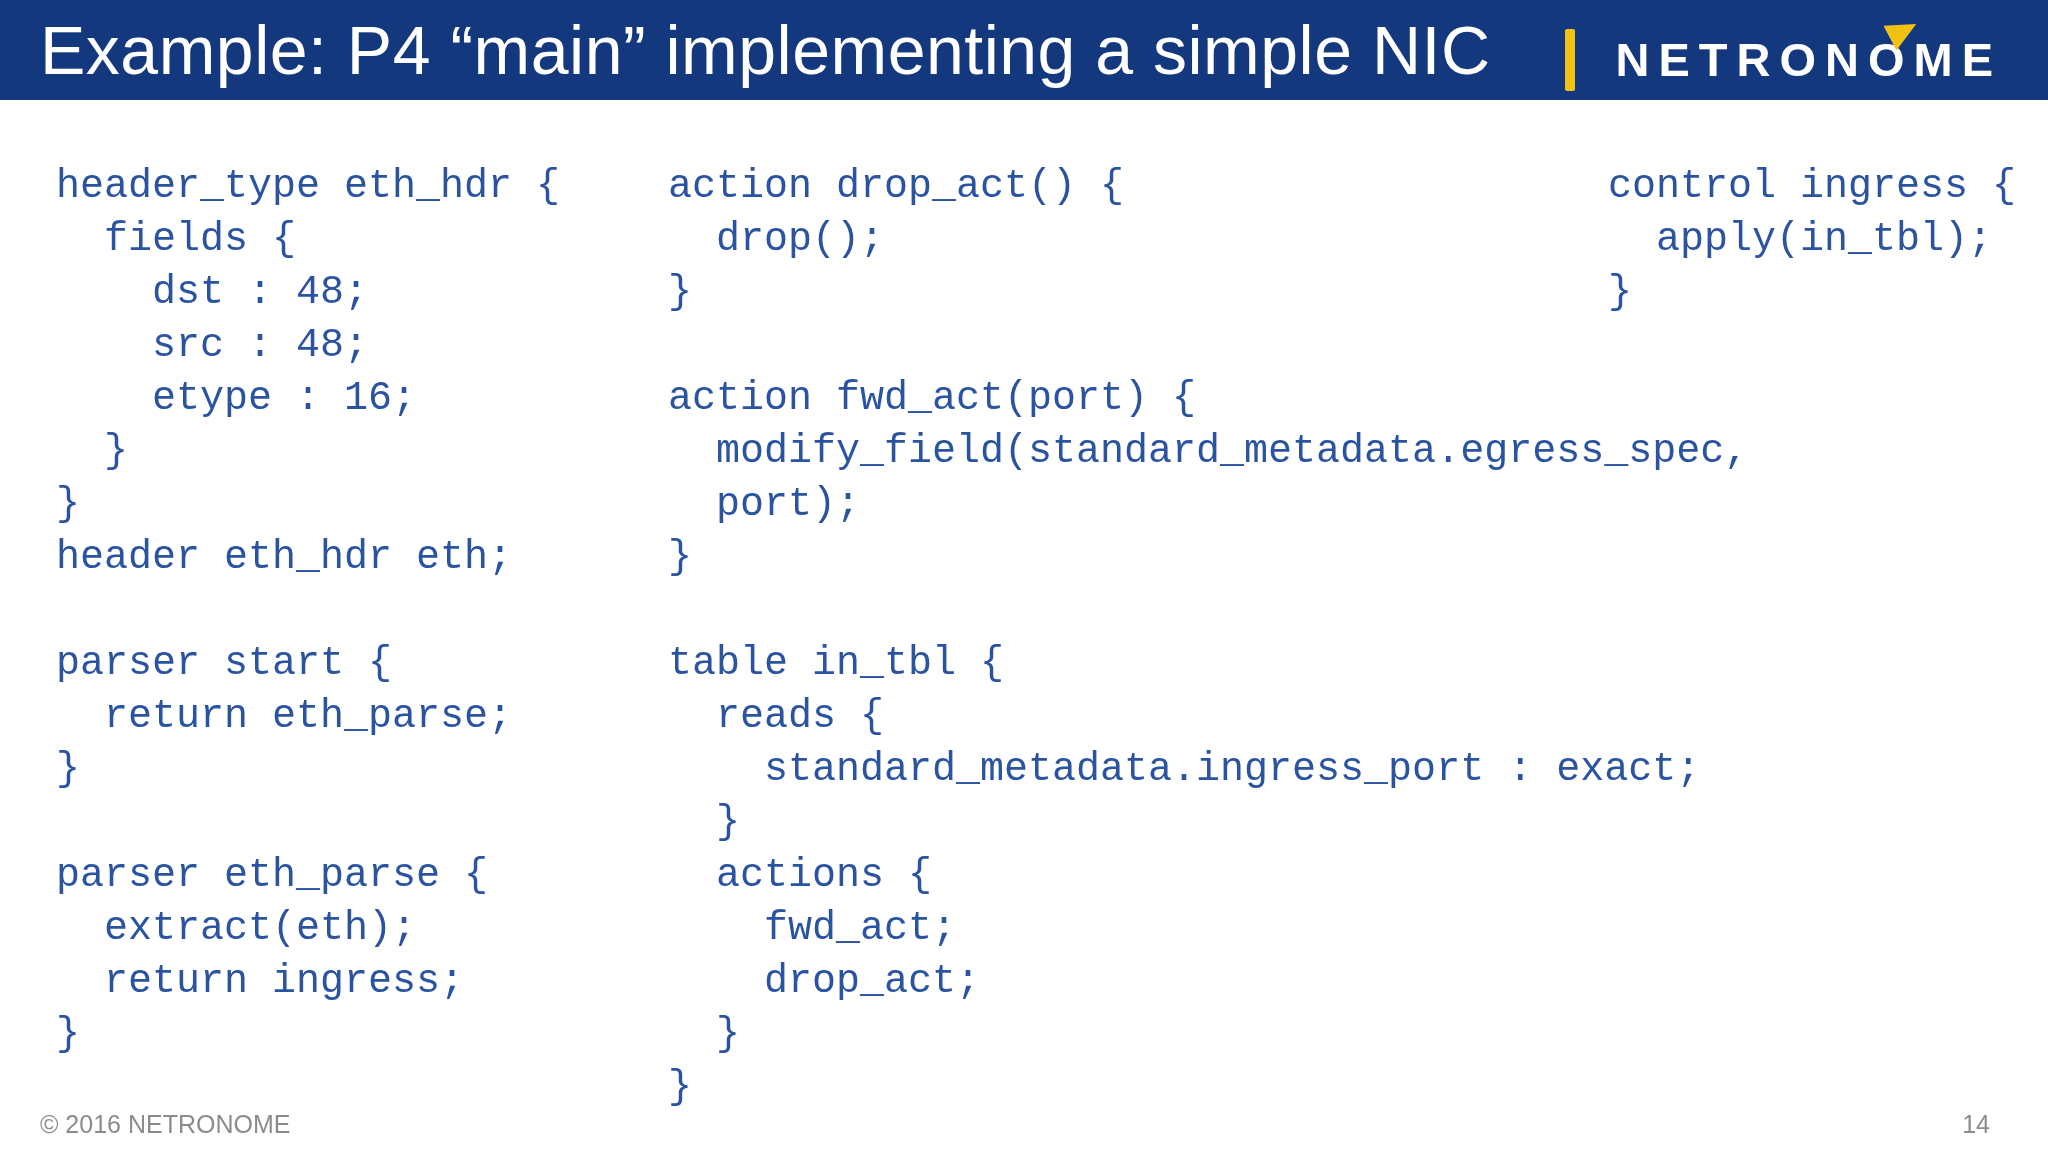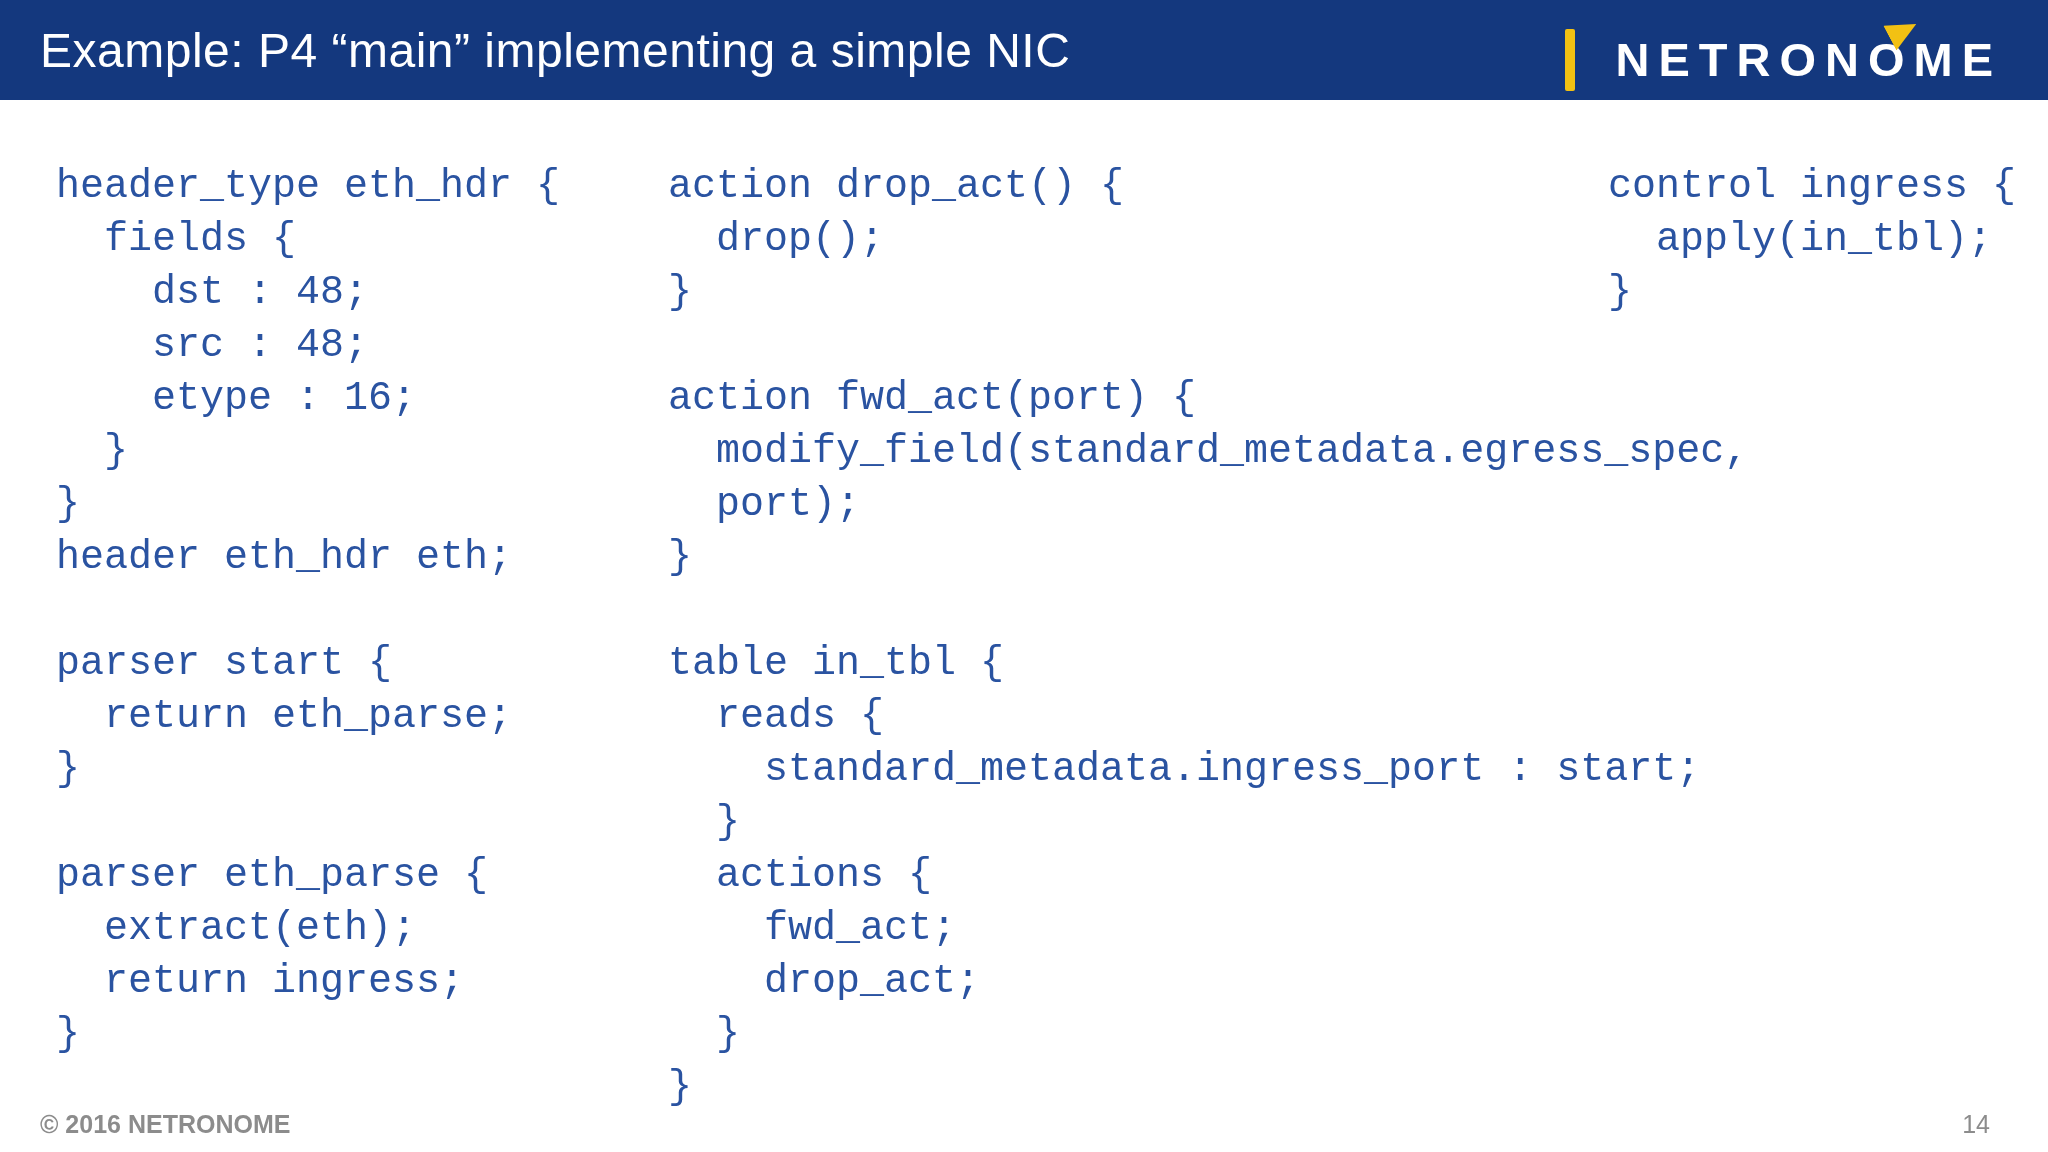--- a/index.html
+++ b/index.html
@@ -16,21 +16,21 @@
     background:var(--background);overflow:hidden;
     font-family:"Liberation Sans",sans-serif;
   }
   .titlebar{
     position:absolute;top:0;left:0;width:2048px;height:100px;
     background:var(--header-bg);
     display:flex;align-items:center;
   }
   .slide-title{
     margin:0 0 0 40px;
-    font-size:48px;font-weight:400;color:#fff;
+    font-size:68px;font-weight:400;color:#fff;
     letter-spacing:0.5px;white-space:nowrap;
   }
   .logo{
     position:absolute;right:46px;top:0;height:119px;
     display:flex;align-items:center;gap:40px;
   }
   .logo-bar{
     width:10px;height:62px;background:var(--accent-yellow);
     border-radius:2px;display:inline-block;
   }
@@ -50,21 +50,21 @@
     font-family:"Liberation Mono","DejaVu Sans Mono",monospace;
     font-size:40px;line-height:53px;
     color:var(--code-text);
     white-space:pre;
   }
   .col-left{left:48px}
   .col-mid{left:660px}
   .col-right{left:1600px}
   .footer-left{
     position:absolute;left:40px;bottom:13px;
-    font-size:25px;color:var(--footer-text);font-weight:bold;
+    font-size:25px;color:var(--footer-text);
   }
   .footer-right{
     position:absolute;right:58px;bottom:13px;
     font-size:25px;color:var(--footer-text);margin-left:7px;
   }
 </style>
 </head>
 <body>
 
 <div class="slide">
@@ -100,21 +100,21 @@
   drop();
 }
 
 action fwd_act(port) {
   modify_field(standard_metadata.egress_spec,
   port);
 }
 
 table in_tbl {
   reads {
-    standard_metadata.ingress_port : start;
+    standard_metadata.ingress_port : exact;
   }
   actions {
     fwd_act;
     drop_act;
   }
 }</pre>
 
   <pre class="code col-right">control ingress {
   apply(in_tbl);
 }</pre>

